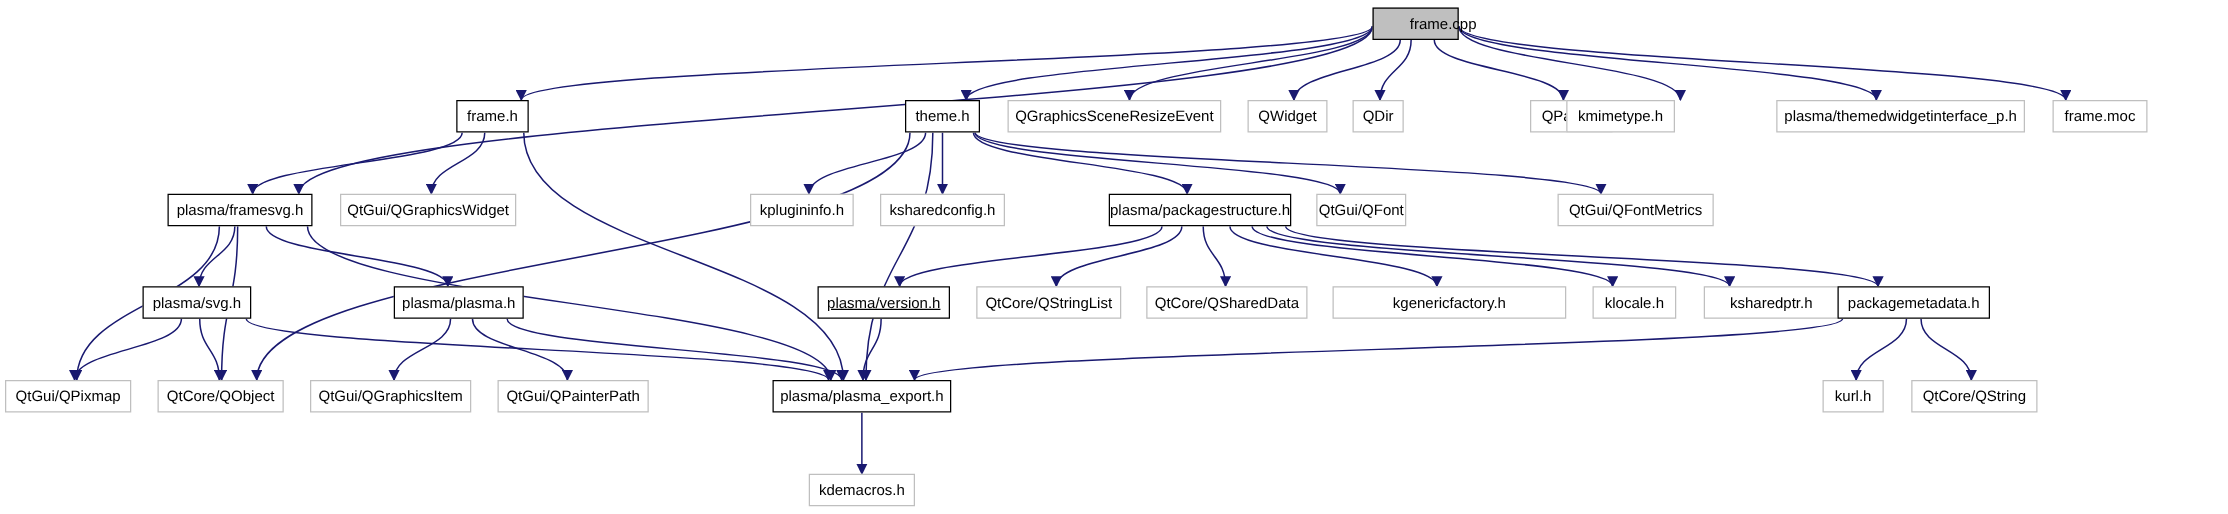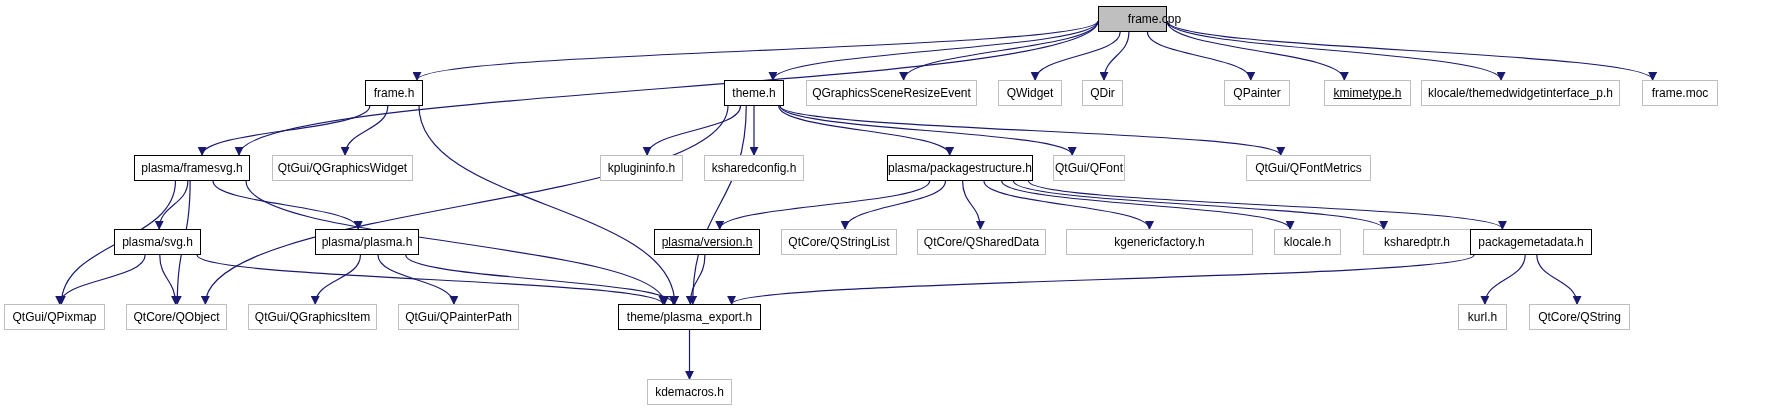--- a/index.html
+++ b/index.html
@@ -70,22 +70,22 @@
 </svg>
 
 <div id="nodes">
     <div class="node root" style="left: 1098px; top: 6px; width: 69px; padding-left: 44px;">frame.cpp</div>
     <div class="node internal" style="left: 365px; top: 80px; width: 58px;">frame.h</div>
     <div class="node internal" style="left: 724px; top: 80px; width: 60px;">theme.h</div>
     <div class="node external" style="left: 806px; top: 80px; width: 171px;">QGraphicsSceneResizeEvent</div>
     <div class="node external" style="left: 998px; top: 80px; width: 64px;">QWidget</div>
     <div class="node external" style="left: 1082px; top: 80px; width: 41px;">QDir</div>
     <div class="node external" style="left: 1224px; top: 80px; width: 66px;">QPainter</div>
-    <div class="node external" style="left: 1324px; top: 80px; width: 87px; text-decoration: underline;">kmimetype.h</div>
-    <div class="node external" style="left: 1421px; top: 80px; width: 199px;">klocale/themedwidgetinterface_p.h</div>
+    <div class="node external" style="left: 1253px; top: 80px; width: 87px;">kmimetype.h</div>
+    <div class="node external" style="left: 1421px; top: 80px; width: 199px;">plasma/themedwidgetinterface_p.h</div>
     <div class="node external" style="left: 1642px; top: 80px; width: 76px;">frame.moc</div>
     <div class="node internal" style="left: 134px; top: 155px; width: 116px;">plasma/framesvg.h</div>
     <div class="node external" style="left: 272px; top: 155px; width: 141px;">QtGui/QGraphicsWidget</div>
     <div class="node external" style="left: 600px; top: 155px; width: 83px;">kplugininfo.h</div>
     <div class="node external" style="left: 704px; top: 155px; width: 100px;">ksharedconfig.h</div>
     <div class="node internal" style="left: 887px; top: 155px; width: 146px;">plasma/packagestructure.h</div>
     <div class="node external" style="left: 1053px; top: 155px; width: 72px;">QtGui/QFont</div>
     <div class="node external" style="left: 1246px; top: 155px; width: 125px;">QtGui/QFontMetrics</div>
     <div class="node internal" style="left: 114px; top: 229px; width: 87px;">plasma/svg.h</div>
     <div class="node internal" style="left: 315px; top: 229px; width: 104px;">plasma/plasma.h</div>
@@ -93,17 +93,17 @@
     <div class="node external" style="left: 781px; top: 229px; width: 116px;">QtCore/QStringList</div>
     <div class="node external" style="left: 917px; top: 229px; width: 129px;">QtCore/QSharedData</div>
     <div class="node external" style="left: 1066px; top: 229px; width: 187px;">kgenericfactory.h</div>
     <div class="node external" style="left: 1274px; top: 229px; width: 67px;">klocale.h</div>
     <div class="node external" style="left: 1363px; top: 229px; width: 108px;">ksharedptr.h</div>
     <div class="node internal" style="left: 1470px; top: 229px; width: 122px;">packagemetadata.h</div>
     <div class="node external" style="left: 4px; top: 304px; width: 101px;">QtGui/QPixmap</div>
     <div class="node external" style="left: 126px; top: 304px; width: 101px;">QtCore/QObject</div>
     <div class="node external" style="left: 248px; top: 304px; width: 129px;">QtGui/QGraphicsItem</div>
     <div class="node external" style="left: 398px; top: 304px; width: 121px;">QtGui/QPainterPath</div>
-    <div class="node internal" style="left: 618px; top: 304px; width: 143px;">theme/plasma_export.h</div>
+    <div class="node internal" style="left: 618px; top: 304px; width: 143px;">plasma/plasma_export.h</div>
     <div class="node external" style="left: 1458px; top: 304px; width: 49px;">kurl.h</div>
     <div class="node external" style="left: 1529px; top: 304px; width: 101px;">QtCore/QString</div>
     <div class="node external" style="left: 647px; top: 379px; width: 85px;">kdemacros.h</div>
   </div>
 
 </body></html>

